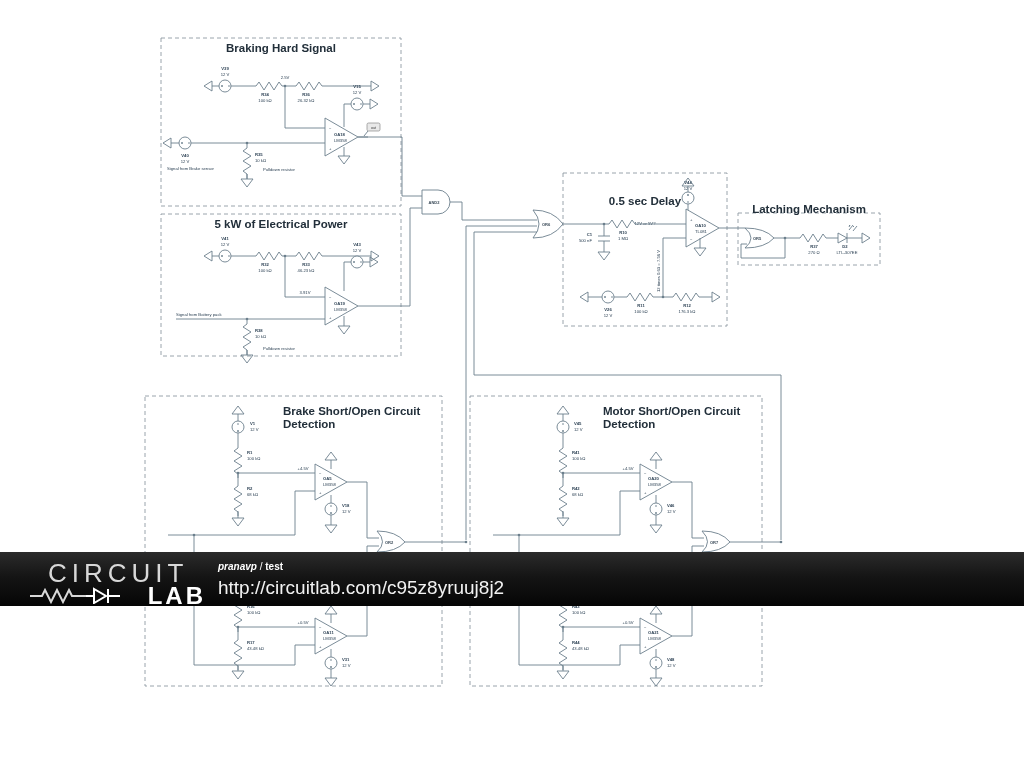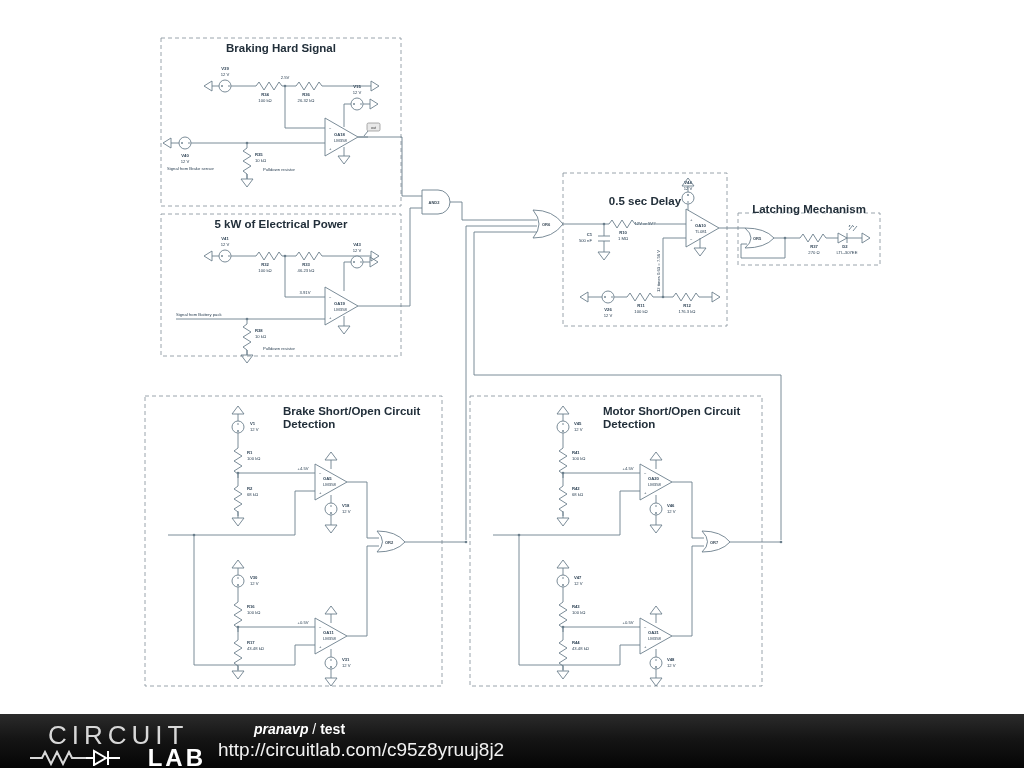--- a/index.html
+++ b/index.html
@@ -1,34 +1,34 @@
 <!DOCTYPE html>
 <html><head>
 <meta charset="utf-8">
 <title>CircuitLab Schematic</title>
 <style>
   html,body{margin:0;padding:0;background:#ffffff;}
   body{width:1024px;height:768px;overflow:hidden;
        font-family:"Liberation Sans","DejaVu Sans",sans-serif;}
-  #canvas{position:relative;width:1024px;height:714px;background:#ffffff;}
+  #canvas{position:relative;width:1024px;height:552px;background:#ffffff;}
   svg.sheet{position:absolute;left:0;top:0;width:1024px;height:714px;}
 
   
   #footer{position:relative;width:1024px;height:54px;
           background:linear-gradient(to bottom,#2b2b2b 0%,#151515 45%,#050505 100%);
           overflow:hidden;}
   #footer .logo{position:absolute;left:28px;top:4px;width:180px;height:48px;}
   #footer .logo .word{font-size:26px;letter-spacing:5px;color:#d8d8d8;
         font-family:Liberation Sans, sans-serif;font-weight:300;
         position:absolute;left:20px;top:2px;}
   #footer .logo .lab{position:absolute;right:2px;top:26px;font-size:24px;
         font-weight:bold;letter-spacing:3px;color:#ffffff;}
   #footer .logo svg{position:absolute;left:0px;top:28px;}
   #footer .meta{position:absolute;left:218px;top:5px;color:#ffffff;}
-  #footer .meta .line1{font-size:14px;line-height:20px;margin-left:36px;}
+  #footer .meta .line1{font-size:10px;line-height:20px;}
   #footer .meta .line1 .user{font-style:italic;font-weight:bold;}
   #footer .meta .line1 .sep{font-style:normal;font-weight:normal;}
   #footer .meta .line1 .proj{font-weight:bold;}
   #footer .meta .line2{font-size:19px;line-height:22px;color:#f2f2f2;}
 
   
   text{font-family:"Liberation Sans","DejaVu Sans",sans-serif;fill:#1f3344;}
   .ttl{font-size:11.5px;font-weight:bold;fill:#222f3a;}
   .ref{font-size:4.2px;font-weight:bold;fill:#2a3f52;}
   .val{font-size:4.2px;fill:#2a3f52;}

